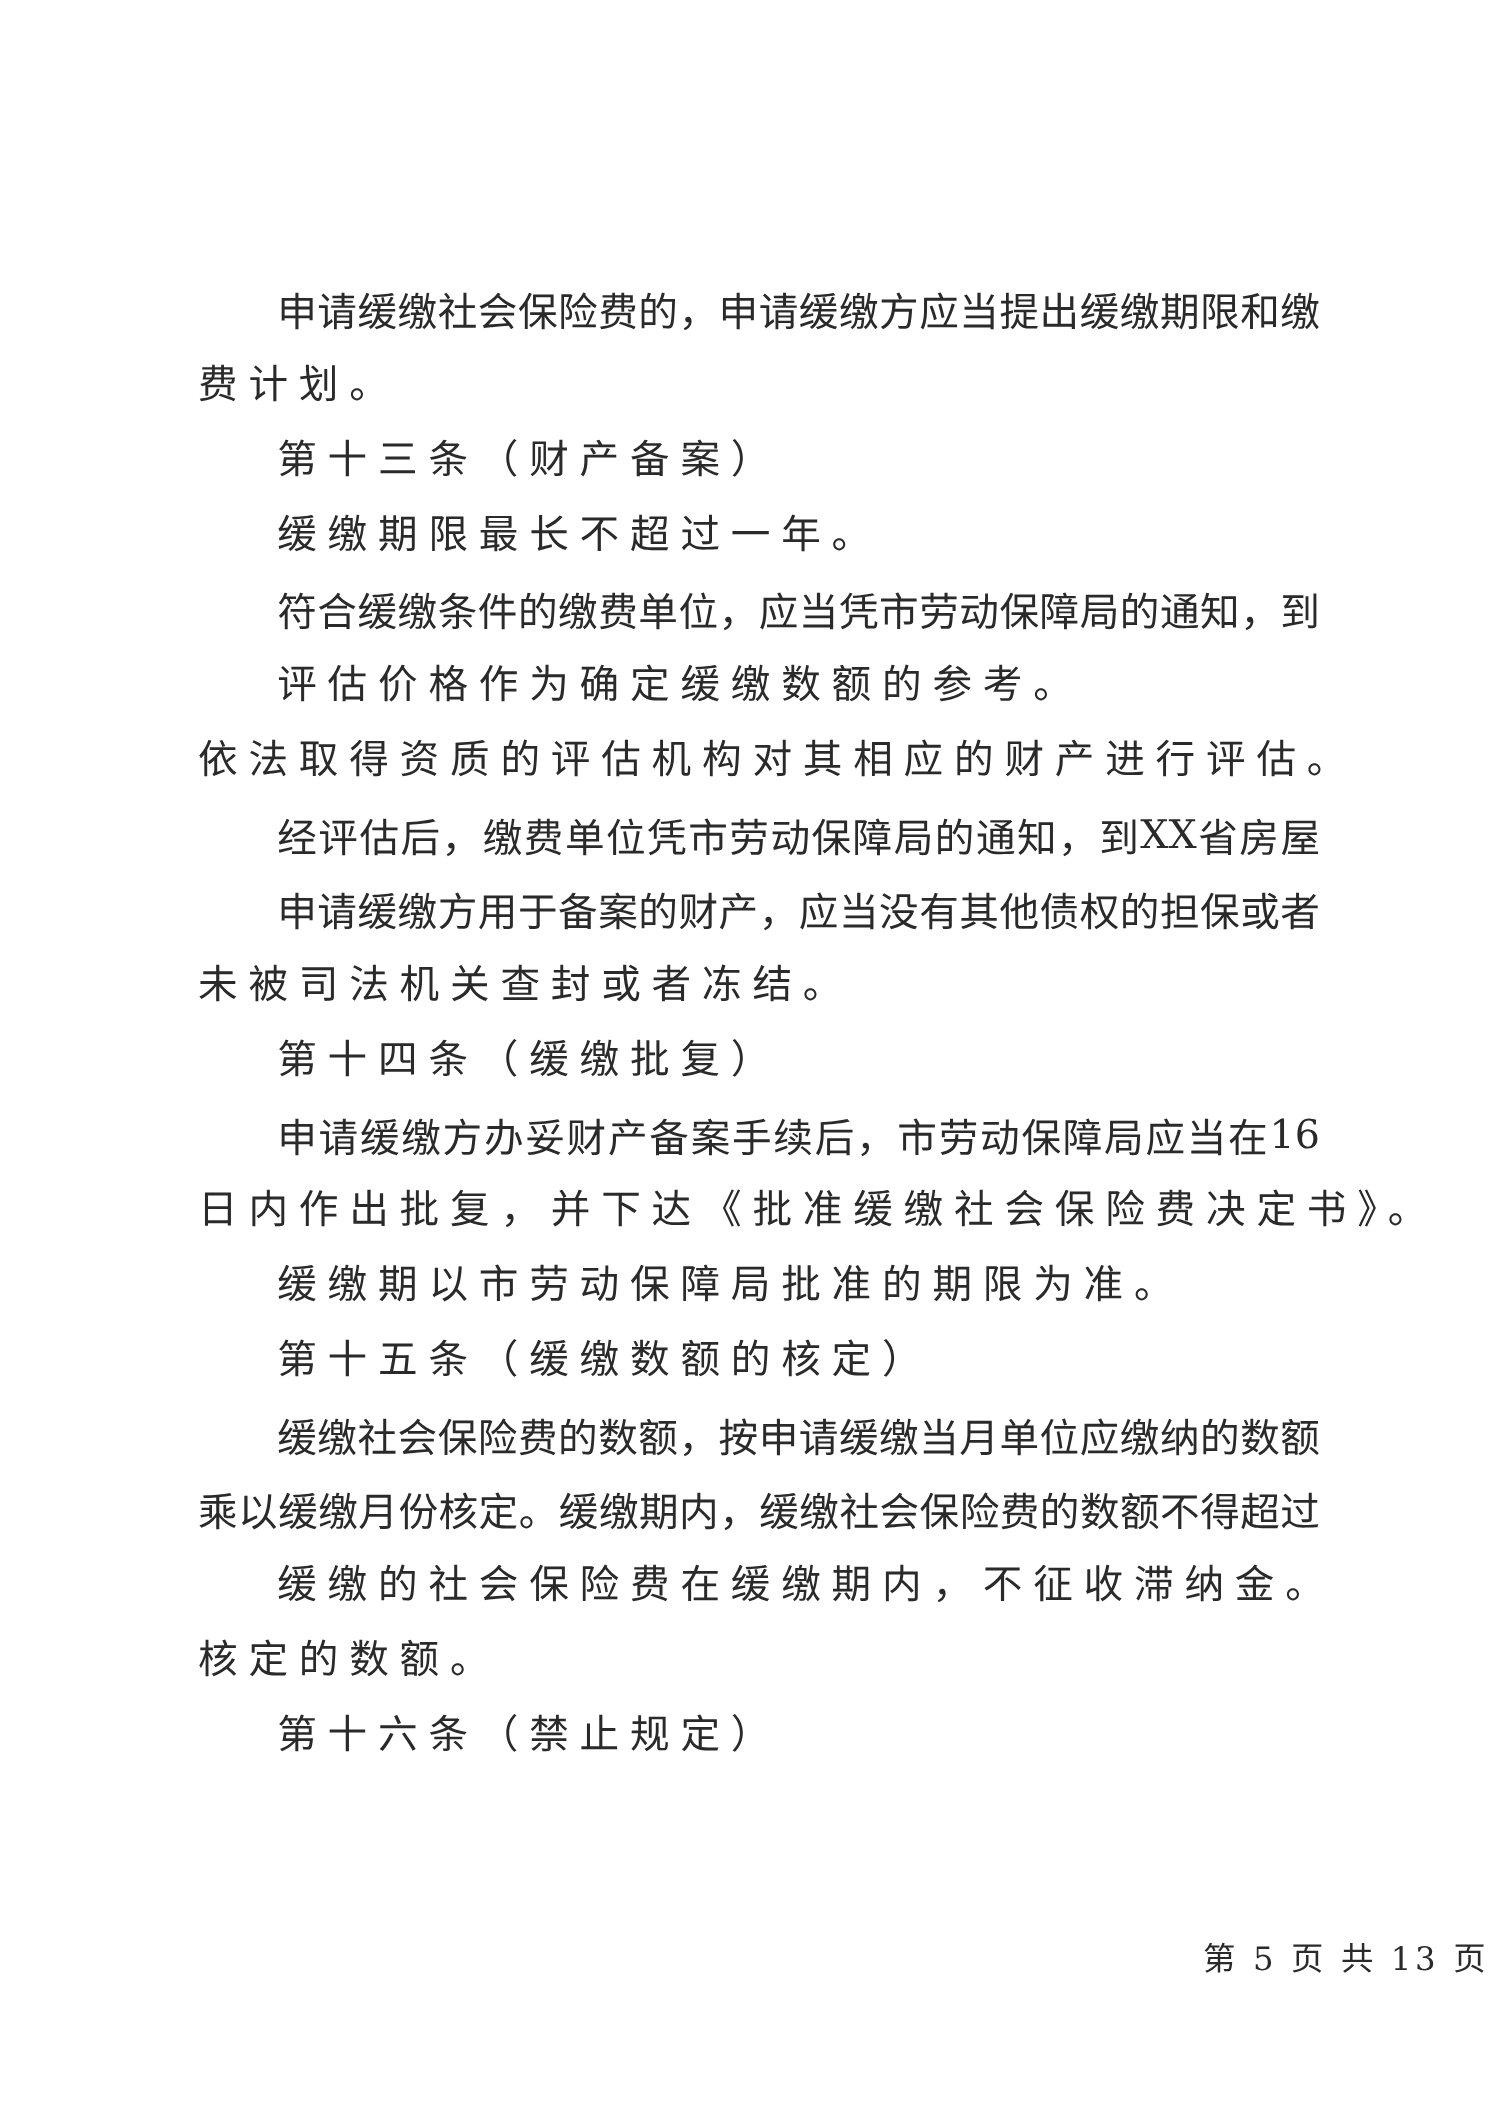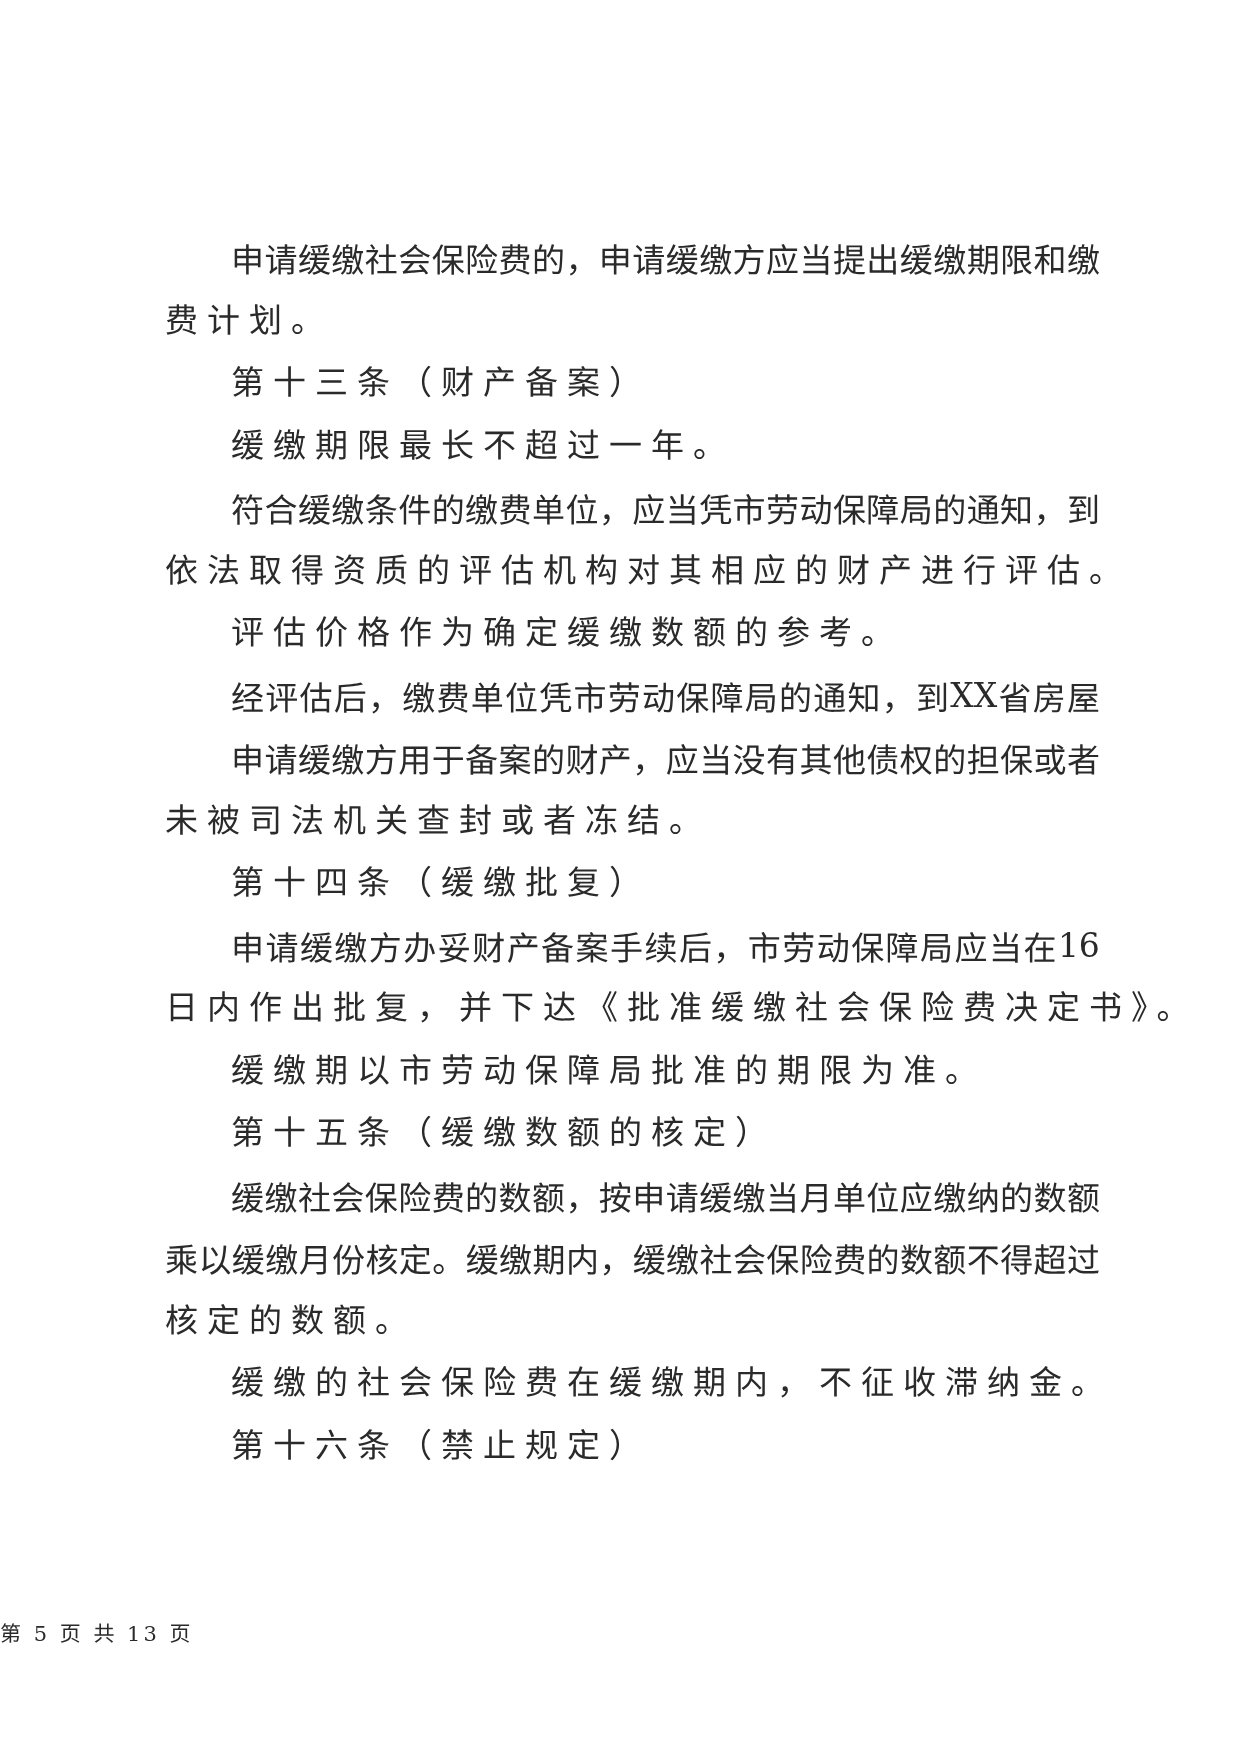--- a/index.html
+++ b/index.html
@@ -49,22 +49,22 @@
   .line.justify span {
     display: inline-block;
   }
   .page-footer {
     position: absolute;
     left: 0;
     top: 1612px;
     width: 100%;
     height: 44px;
     line-height: 44px;
-    text-align: left;
-    font-size: 21px;
+    text-align: right;
+    font-size: 27px;
     letter-spacing: 3px;
     color: #2a2a2a;
   }
 </style>
 </head>
 <body>
 
 <div class="doc-page">
   <main class="doc-body">
       <div class="line indent justify">
@@ -119,22 +119,22 @@
         <span>动</span>
         <span>保</span>
         <span>障</span>
         <span>局</span>
         <span>的</span>
         <span>通</span>
         <span>知</span>
         <span>，</span>
         <span>到</span>
       </div>
+      <div class="line indent">评估价格作为确定缓缴数额的参考。</div>
       <div class="line">依法取得资质的评估机构对其相应的财产进行评估。</div>
-      <div class="line indent">评估价格作为确定缓缴数额的参考。</div>
       <div class="line indent justify">
         <span>经</span>
         <span>评</span>
         <span>估</span>
         <span>后</span>
         <span>，</span>
         <span>缴</span>
         <span>费</span>
         <span>单</span>
         <span>位</span>
@@ -266,20 +266,20 @@
         <span>险</span>
         <span>费</span>
         <span>的</span>
         <span>数</span>
         <span>额</span>
         <span>不</span>
         <span>得</span>
         <span>超</span>
         <span>过</span>
       </div>
+      <div class="line indent">缓缴的社会保险费在缓缴期内，不征收滞纳金。</div>
       <div class="line">核定的数额。</div>
-      <div class="line indent">缓缴的社会保险费在缓缴期内，不征收滞纳金。</div>
       <div class="line indent">第十六条（禁止规定）</div>
     </main>
   <footer class="page-footer">
     <span>第 5 页 共 13 页</span>
   </footer>
 </div>
 
 </body></html>

